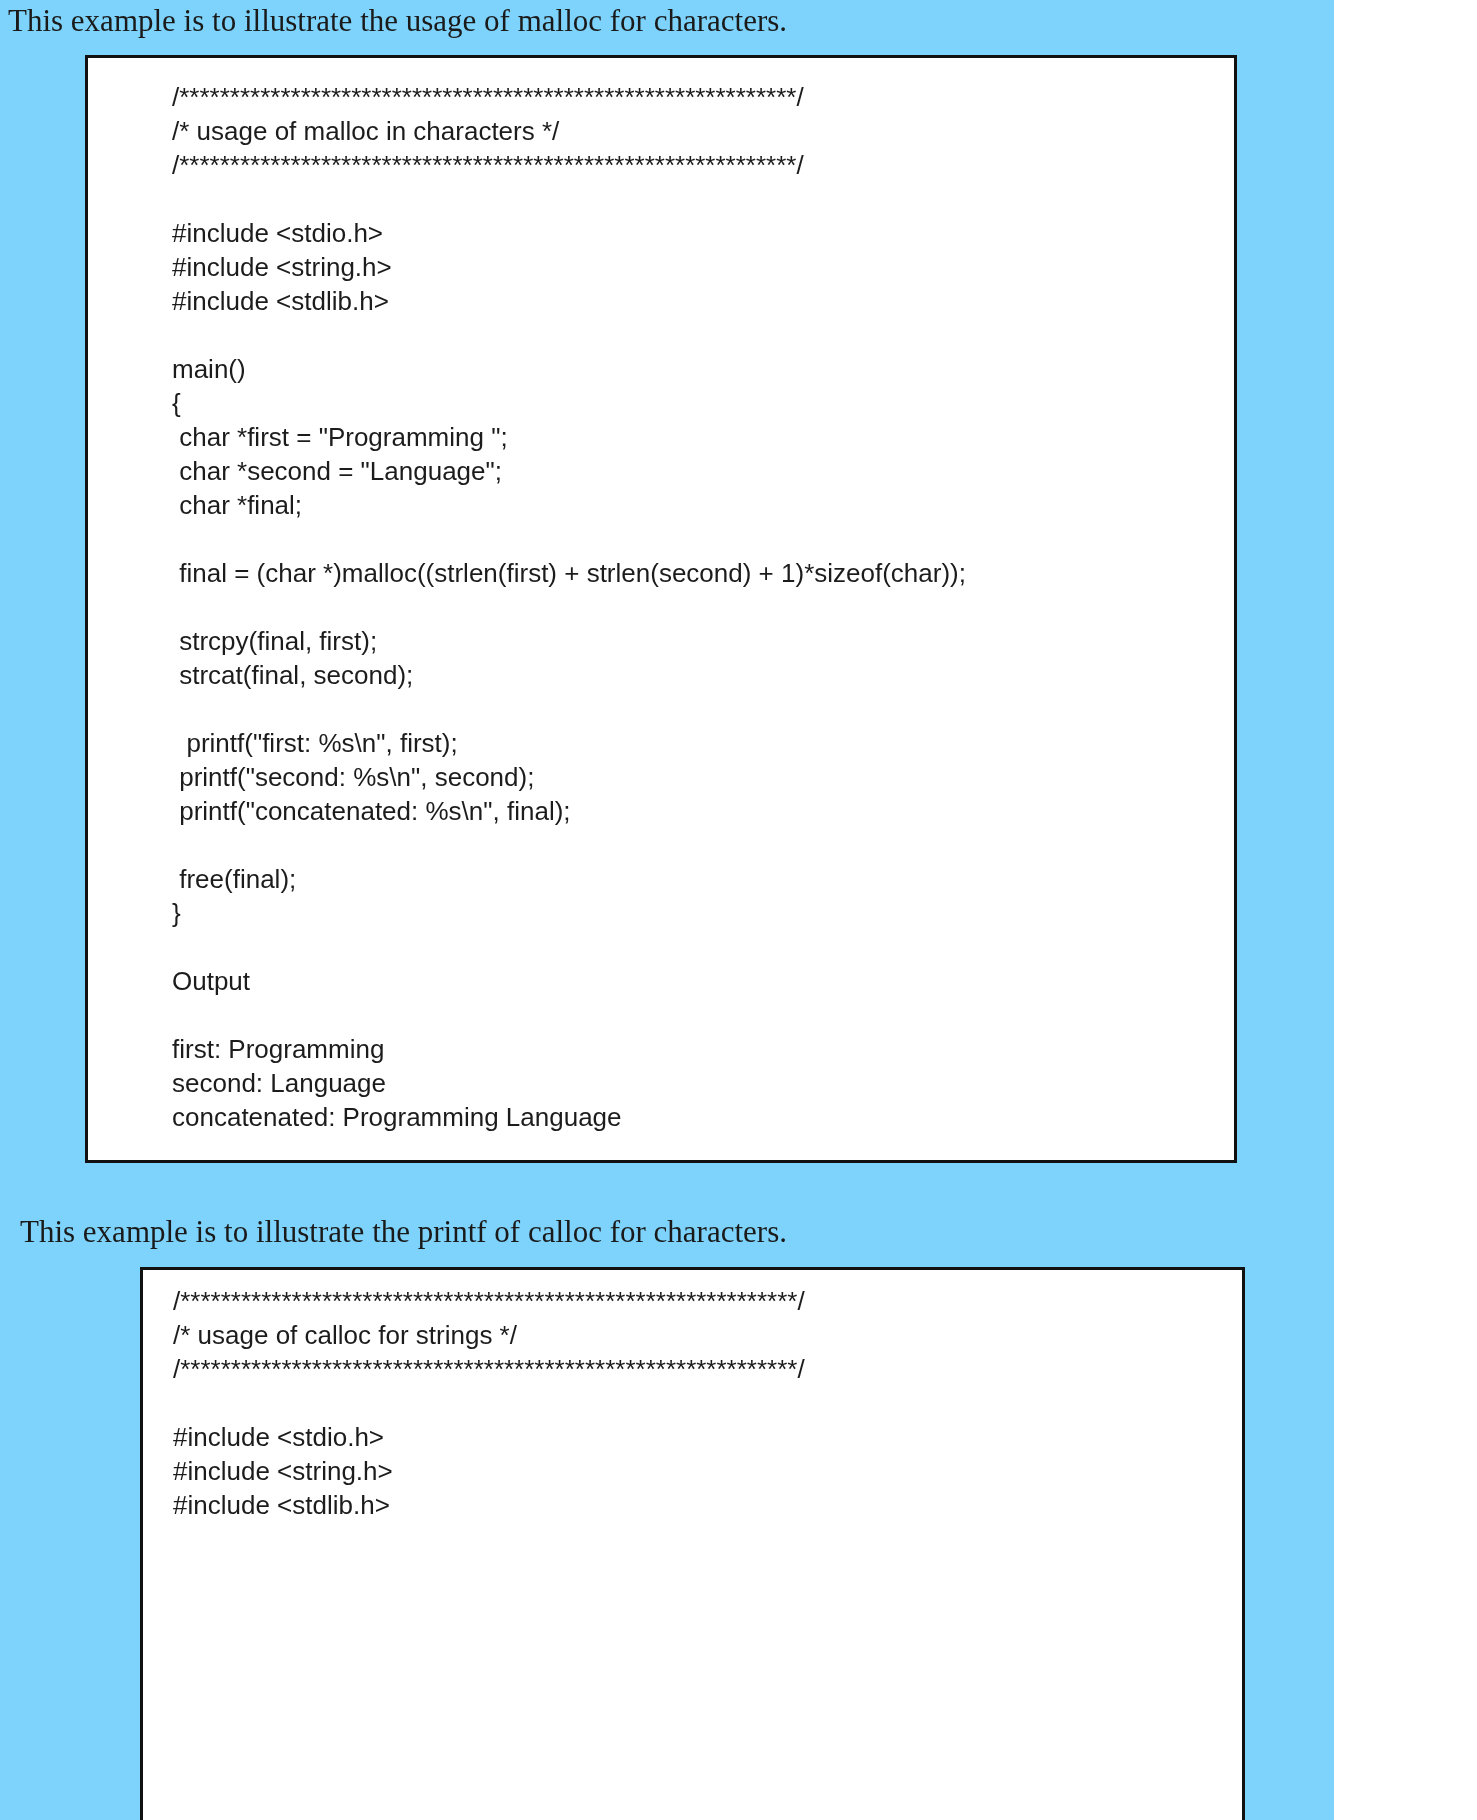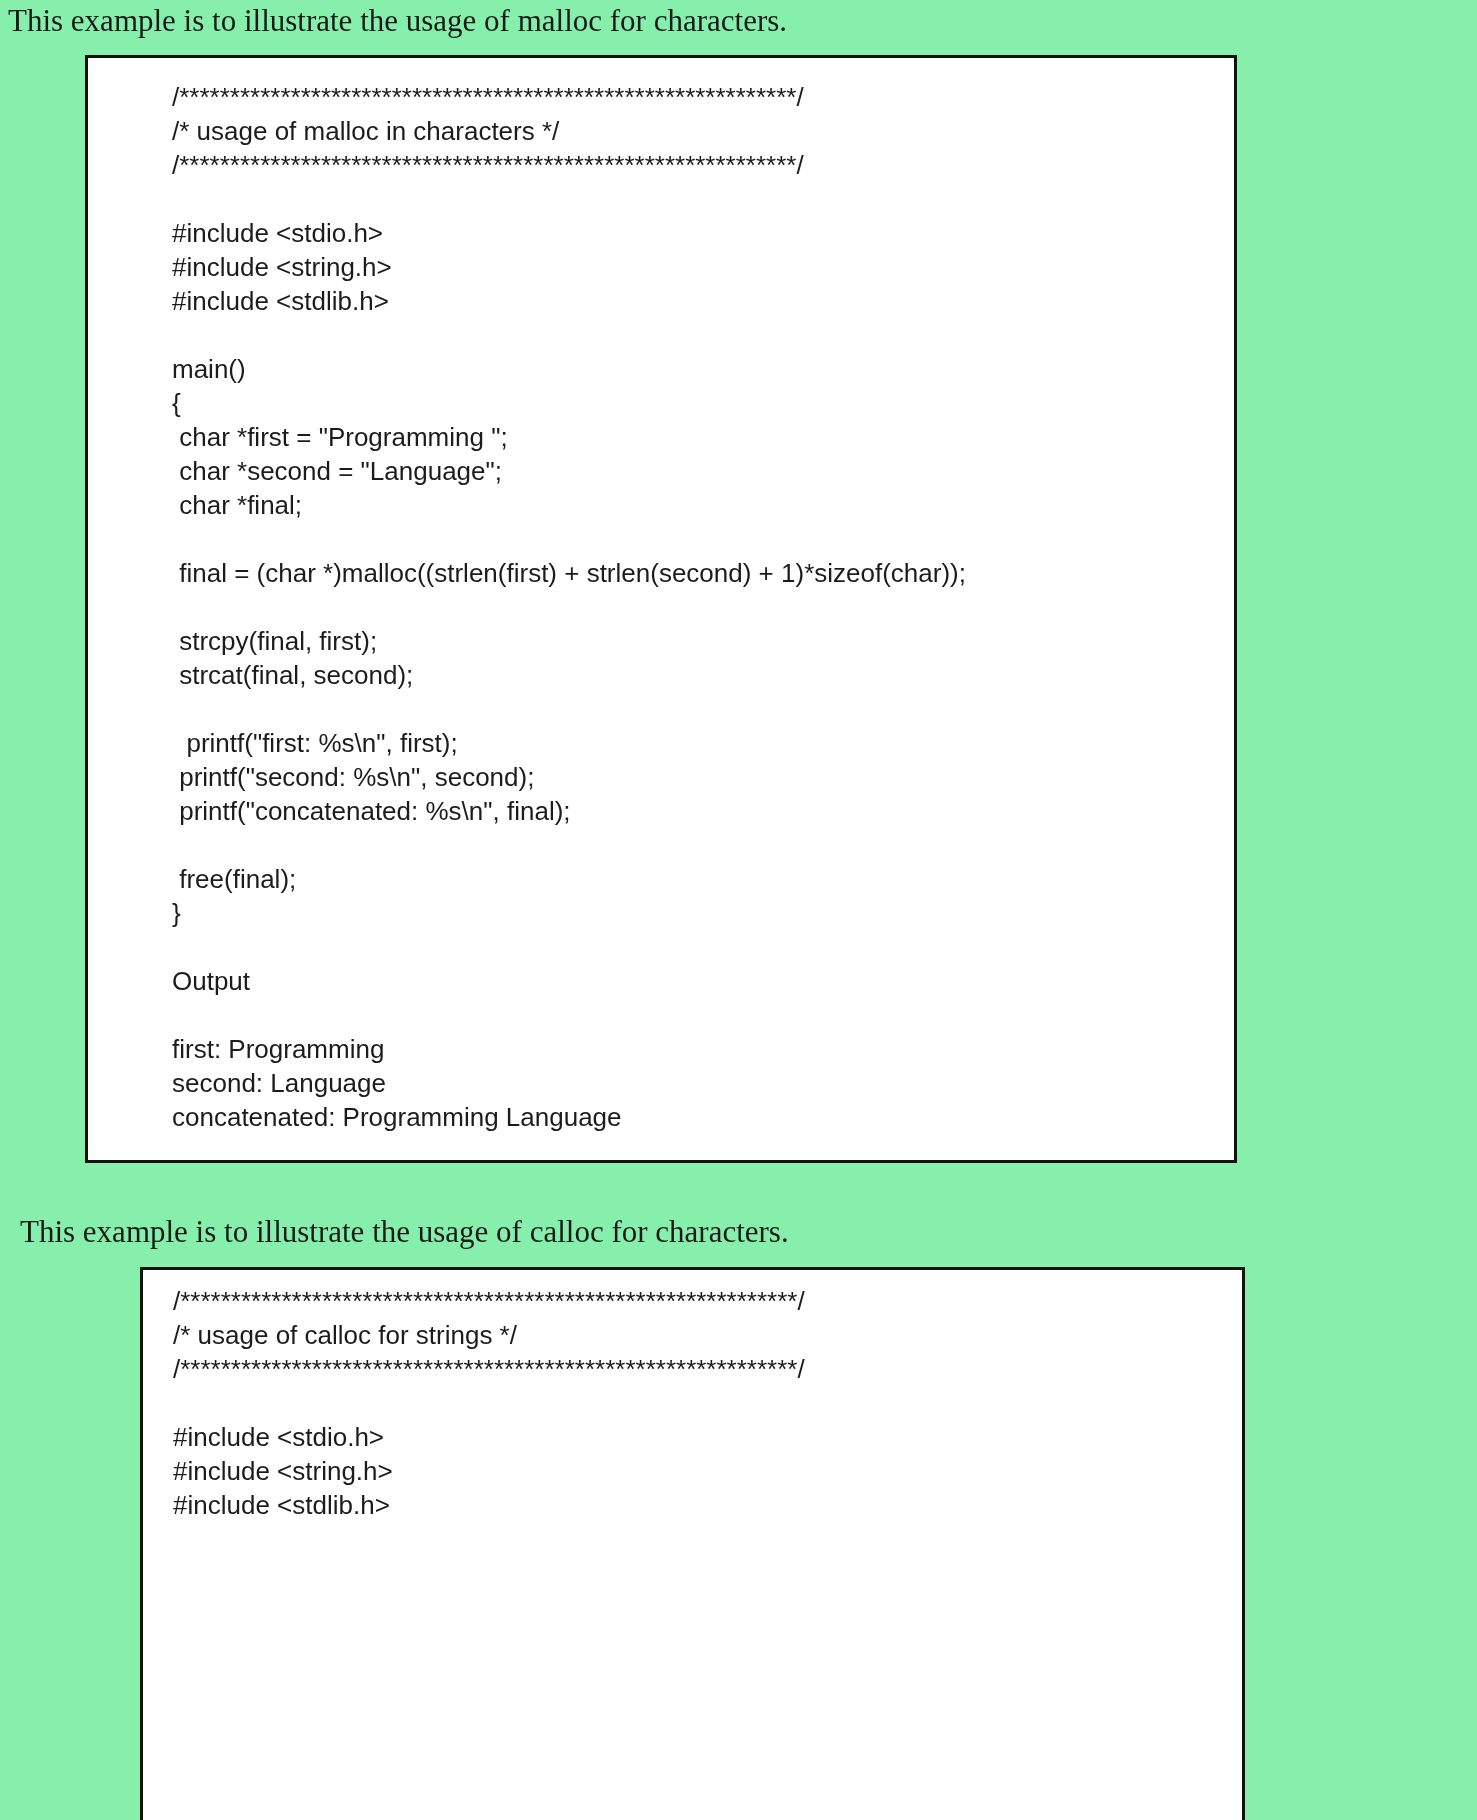--- a/index.html
+++ b/index.html
@@ -8,23 +8,23 @@
     background: #ffffff;
   }
   body {
     width: 1477px;
     height: 1820px;
     overflow: hidden;
     position: relative;
     color: #1c1c1c;
   }
   .page {
-    width: 1477px;
+    width: 1334px;
     height: 1820px;
-    background: #86efac;
+    background: #7dd3fc;
     box-sizing: border-box;
   }
   .heading {
     font-family: "Liberation Serif", serif;
     font-size: 31px;
     line-height: 42px;
     color: #1a1a1a;
     white-space: nowrap;
   }
   .heading-1 {
@@ -100,21 +100,21 @@
  free(final);
 }
 
 Output
 
 first: Programming
 second: Language
 concatenated: Programming Language</pre>
   </div>
 
-  <div class="heading heading-2">This example is to illustrate the usage of calloc for characters.</div>
+  <div class="heading heading-2">This example is to illustrate the printf of calloc for characters.</div>
 
   <div class="code-box code-box-2">
     <pre class="code">/*************************************************************/
 /* usage of calloc for strings */
 /*************************************************************/
 
 #include &lt;stdio.h&gt;
 #include &lt;string.h&gt;
 #include &lt;stdlib.h&gt;</pre>
   </div>

